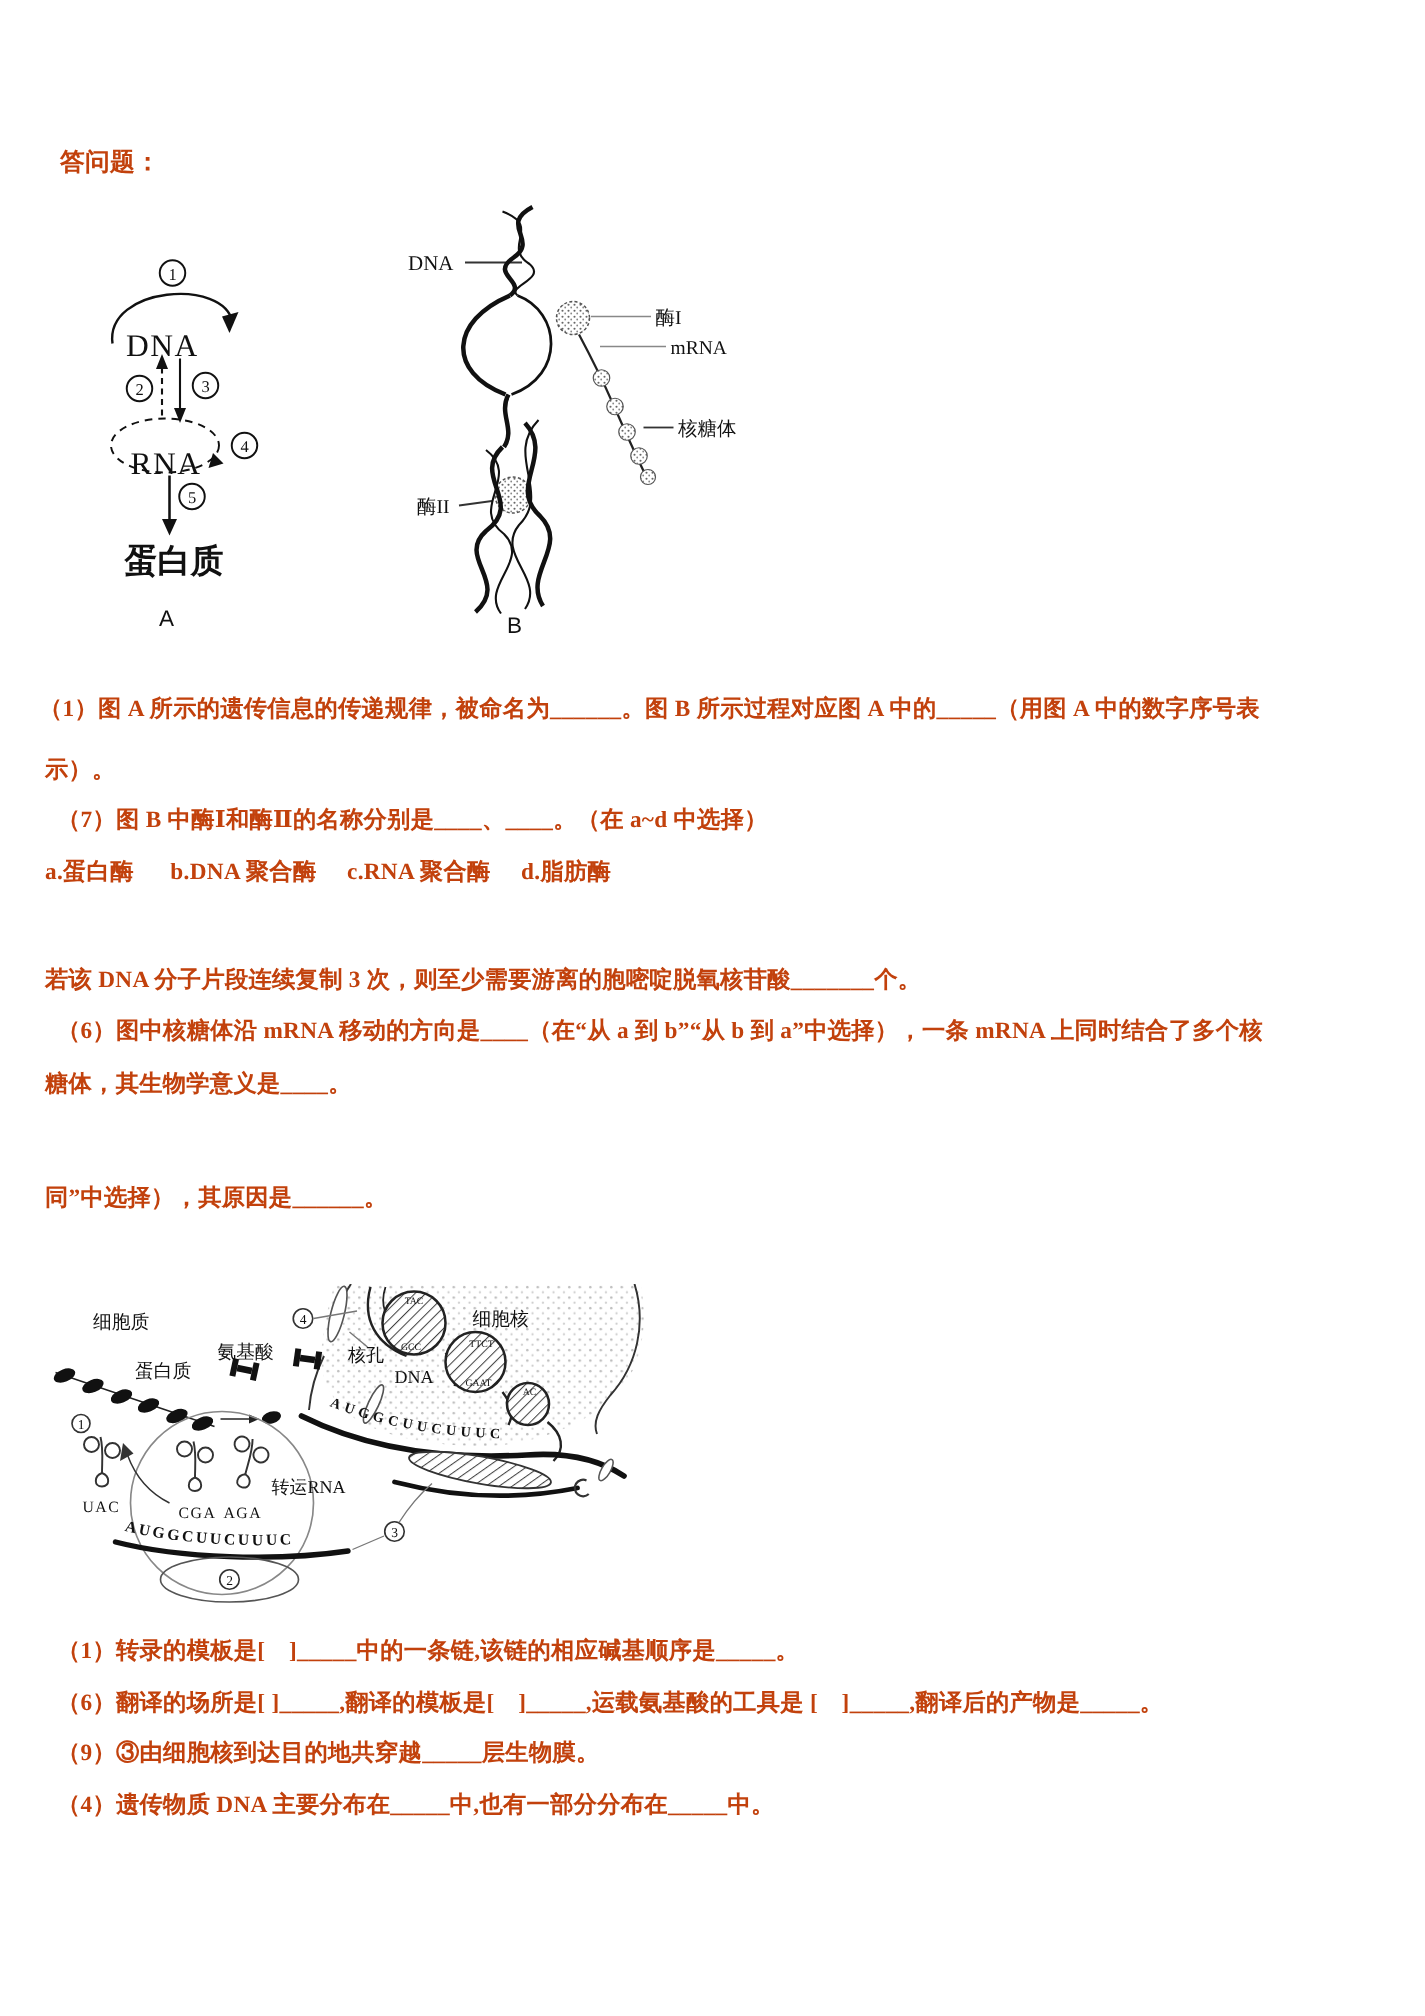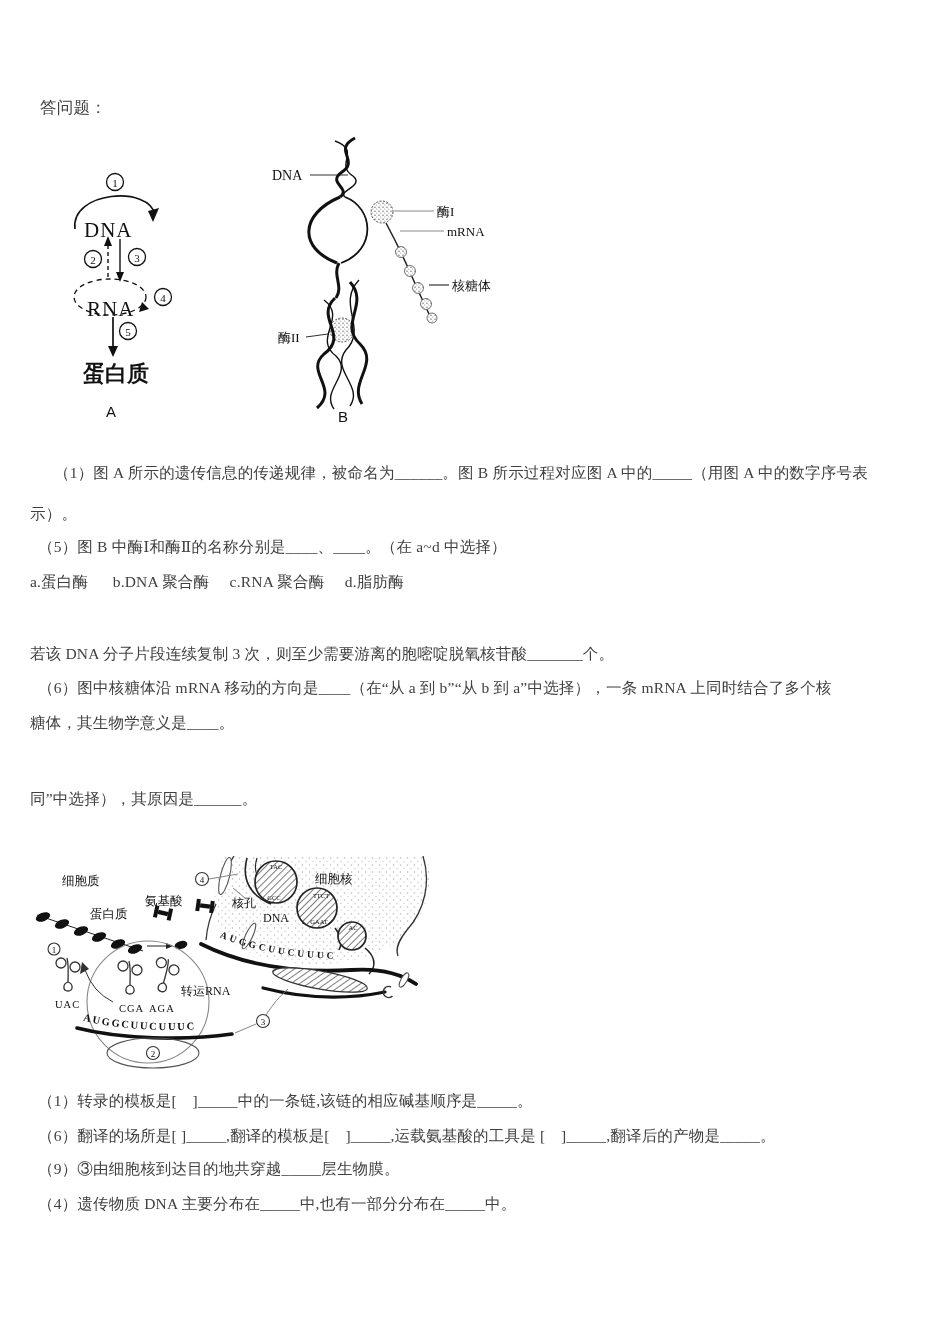--- a/index.html
+++ b/index.html
@@ -1,19 +1,19 @@
 <!DOCTYPE html>
 <html><head>
 <meta charset="utf-8">
 <style>
   html,body{margin:0;padding:0;background:#e8e8e8;}
   .sheet{position:relative;width:950px;height:1344px;background:#ffffff;margin:0 auto;
          font-family:"Liberation Serif","DejaVu Serif",serif;color:#000;overflow:hidden;}
-  .ln{position:absolute;font-size:15.5px;font-weight:400;line-height:19px;white-space:pre;
-      letter-spacing:0.2px;color:#404040;}
+  .ln{position:absolute;font-size:15.5px;font-weight:700;line-height:19px;white-space:pre;
+      letter-spacing:0.2px;color:#c2410c;}
   .title{font-size:16.5px;}
   svg text{fill:#111;}
 </style>
 </head>
 <body>
 
 <div class="sheet">
 
   <div class="ln title" style="top:98px;left:40px">答问题：</div>
 
@@ -93,23 +93,23 @@
       <path d="M73,168 C52,188 88,205 62,224 C42,242 78,258 55,278" stroke-width="3"></path>
       <path d="M62,170 C86,188 50,208 74,226 C92,244 58,260 72,279" stroke-width="1.4"></path>
     </g>
     <g fill="none" stroke="#111">
       <path d="M88,152 C108,174 76,194 98,214 C118,234 86,252 100,274" stroke-width="3"></path>
       <path d="M97,150 C74,174 106,198 84,220 C68,240 102,256 88,276" stroke-width="1.4"></path>
     </g>
     <text x="76" y="292" font-size="15" font-family="Liberation Sans, sans-serif">B</text>
   </svg>
 
-  <div class="ln" style="top:463px;left:54px">（1）图 A 所示的遗传信息的传递规律，被命名为______。图 B 所示过程对应图 A 中的_____（用图 A 中的数字序号表</div>
+  <div class="ln" style="top:463px;left:26px">（1）图 A 所示的遗传信息的传递规律，被命名为______。图 B 所示过程对应图 A 中的_____（用图 A 中的数字序号表</div>
   <div class="ln" style="top:504px;left:30px">示）。</div>
-  <div class="ln" style="top:537px;left:38px">（5）图 B 中酶Ⅰ和酶Ⅱ的名称分别是____、____。（在 a~d 中选择）</div>
+  <div class="ln" style="top:537px;left:38px">（7）图 B 中酶Ⅰ和酶Ⅱ的名称分别是____、____。（在 a~d 中选择）</div>
   <div class="ln" style="top:572px;left:30px">a.蛋白酶      b.DNA 聚合酶     c.RNA 聚合酶     d.脂肪酶</div>
   <div class="ln" style="top:644px;left:30px">若该 DNA 分子片段连续复制 3 次，则至少需要游离的胞嘧啶脱氧核苷酸_______个。</div>
   <div class="ln" style="top:678px;left:38px">（6）图中核糖体沿 mRNA 移动的方向是____（在“从 a 到 b”“从 b 到 a”中选择），一条 mRNA 上同时结合了多个核</div>
   <div class="ln" style="top:713px;left:30px">糖体，其生物学意义是____。</div>
   <div class="ln" style="top:789px;left:30px">同”中选择），其原因是______。</div>
 
 
   <svg style="position:absolute;left:35px;top:856px" width="575" height="222" viewBox="0 0 575 222">
     <defs>
       <pattern id="stip" width="7" height="7" patternUnits="userSpaceOnUse">

